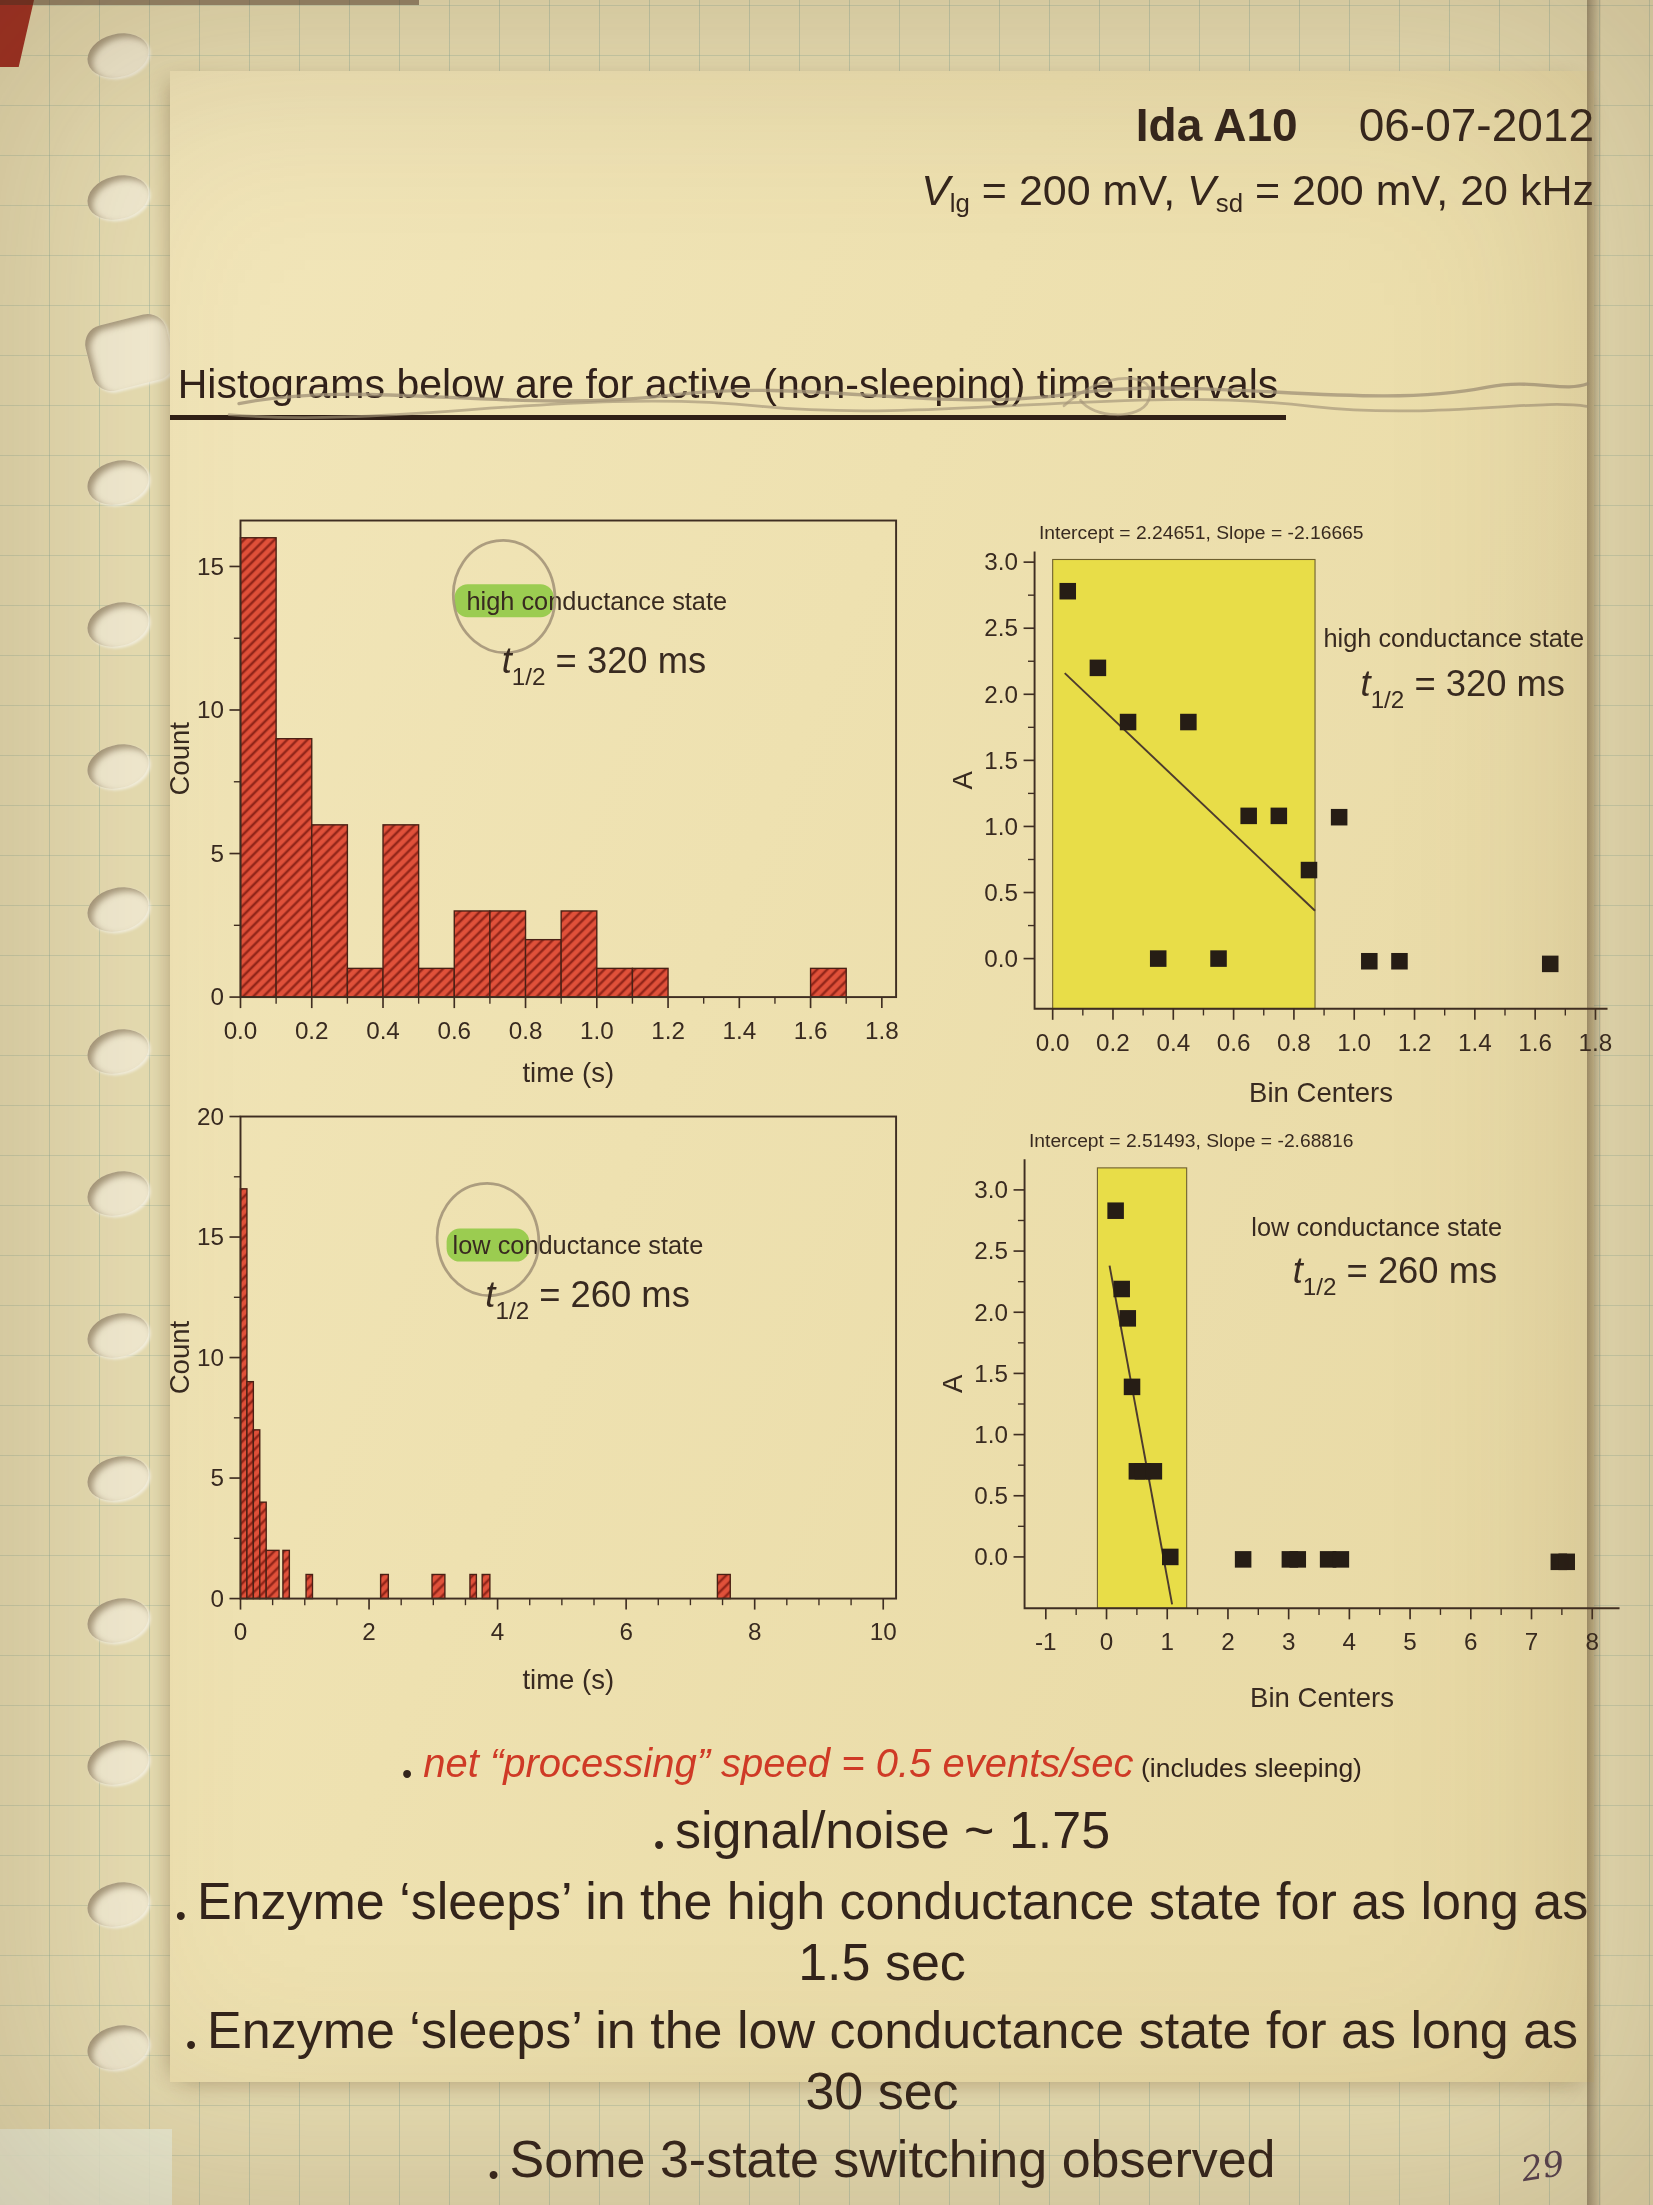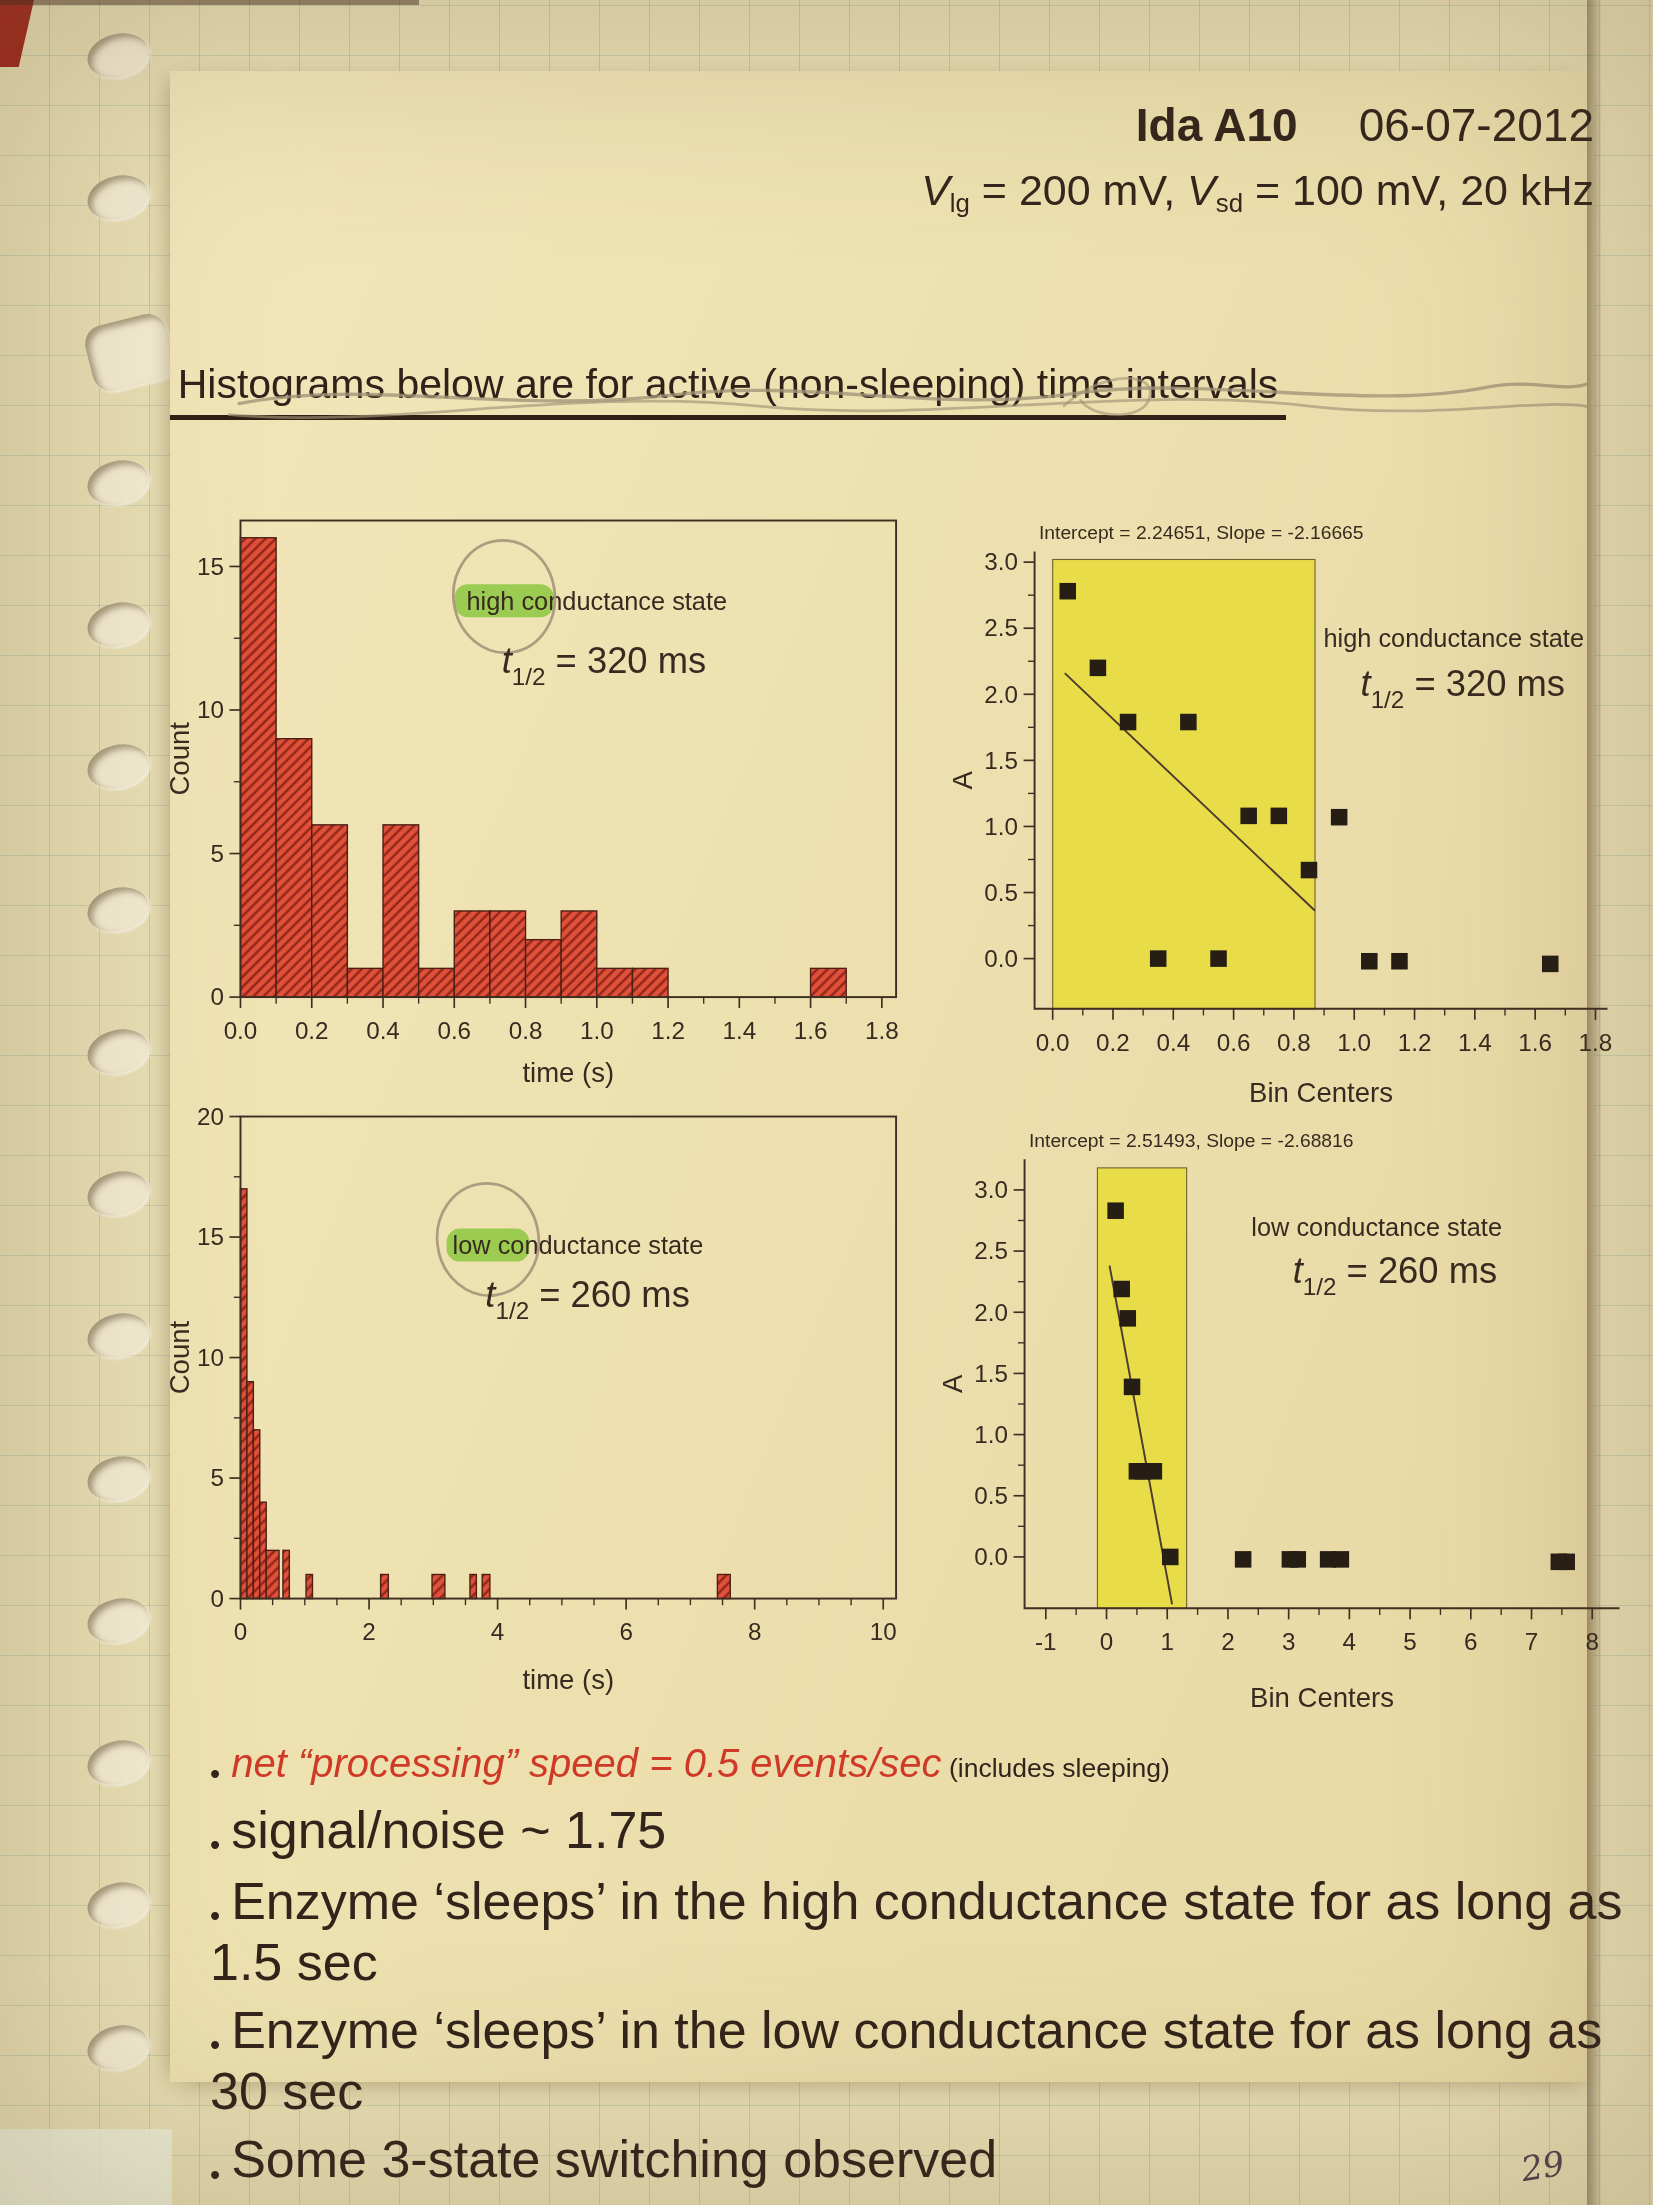--- a/index.html
+++ b/index.html
@@ -41,21 +41,21 @@
 
   #heading-wrap{position:absolute;left:170px;top:361px;width:1424px;text-align:left;}
   #heading{display:inline-block;font-size:41px;color:#31211a;
     border-bottom:5px solid #30201662;border-bottom-color:#302016;padding:0 7.7px 6.6px 7.7px;}
   #scribble-svg{position:absolute;left:221px;top:353px;pointer-events:none;}
 
   .chart-host{position:absolute;}
   svg text{font-family:"Liberation Sans", sans-serif;}
 
   
-  #bullets{position:absolute;left:170px;top:1741px;width:1424px;color:#33241b;padding-left:40px;}
+  #bullets{position:absolute;left:170px;top:1741px;width:1424px;text-align:center;color:#33241b;}
   .bullet-row{margin-bottom:10px;line-height:1.12;}
   .bullet-dot{font-size:29px;vertical-align:middle;margin-right:11px;}
   .bullet-red{font-size:40px;font-style:italic;color:#cf3a26;}
   .bullet-suffix{font-size:26.5px;color:#33241b;}
   .bullet-text{font-size:52px;}
 
   #page-number{position:absolute;left:1521px;top:2146px;font-family:"DejaVu Serif", serif;
     font-style:italic;font-size:34px;color:#564150;transform:rotate(-9deg);}
 </style>
 </head>
@@ -85,21 +85,21 @@
 <div id="sheet-edge-shadow"></div>
 <div id="corner-red"></div>
 <div id="top-edge-line"></div>
 <div id="bottom-left-pale"></div>
 
 <div id="title-block">
   <div class="title-line1">
     <span class="title-name">Ida A10</span><span>06-07-2012</span>
   </div>
   <div class="title-line2">
-    <span class="vsym">V</span><span class="subs">lg</span><span> = 200 mV, </span><span class="vsym">V</span><span class="subs">sd</span><span> = 100 mV, 20 kHz</span>
+    <span class="vsym">V</span><span class="subs">lg</span><span> = 200 mV, </span><span class="vsym">V</span><span class="subs">sd</span><span> = 200 mV, 20 kHz</span>
   </div>
 </div>
 
 <div id="heading-wrap">
   <span id="heading">Histograms below are for active (non-sleeping) time intervals</span>
 </div>
 <svg id="scribble-svg" width="1389" height="99" viewBox="0 0 2520 180">
   <path d="M 30 92 C 260 46 520 112 820 76 C 1080 46 1300 112 1560 72 C 1800 42 2080 106 2300 62 C 2380 46 2440 72 2482 56" fill="none" stroke="#a39378" stroke-width="6" stroke-linecap="round" opacity="0.78"></path>
   <path d="M 12 112 C 300 138 640 62 980 97 C 1300 128 1650 57 1980 97 C 2200 122 2390 82 2480 97" fill="none" stroke="#a39378" stroke-width="5" stroke-linecap="round" opacity="0.66"></path>
   <path d="M 1530 96 C 1600 30 1706 32 1684 86 C 1668 124 1582 118 1560 86" fill="none" stroke="#a39378" stroke-width="5" stroke-linecap="round" opacity="0.6"></path>

